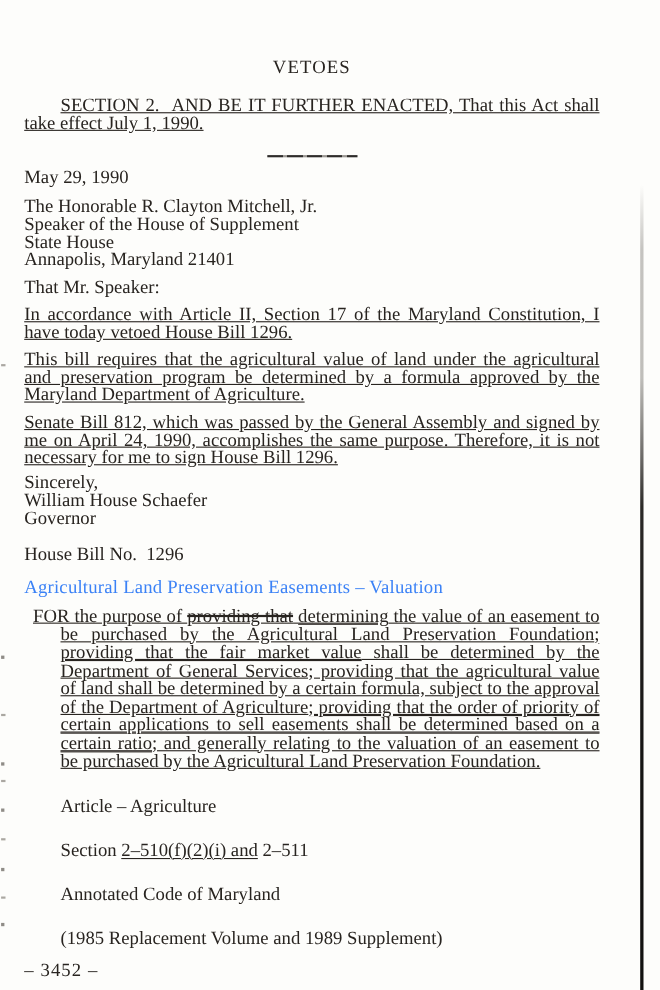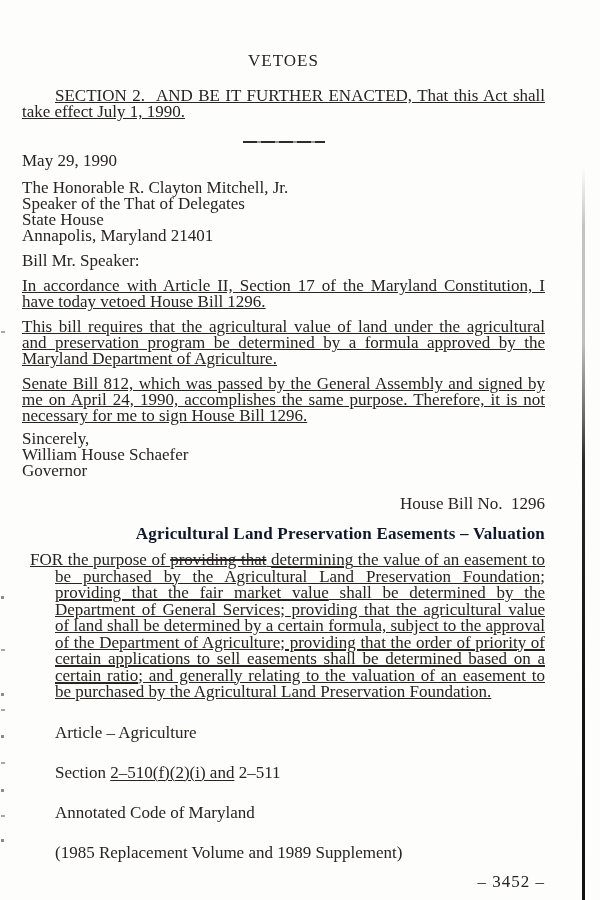--- a/index.html
+++ b/index.html
@@ -22,24 +22,24 @@
   .sec2{margin-top:19px;text-indent:33px;}
   .divider{
     width:82px;height:2px;margin:21px auto 0 auto;
     background:repeating-linear-gradient(90deg,#2e2c2a 0 14px,#9a9792 14px 18px);
   }
   .date{margin-top:10px;}
   .address{margin-top:11px;}
   .salutation{margin-top:9px;}
   .body{margin-top:9px;}
   .closing{margin-top:7px;}
-  .center{text-align:right;}
+  .center{text-align:left;}
   .title{margin-top:17px;}
   .act-intro{margin-top:19px;}
-  .bold{font-weight:bold;color:#0f172a;}
+  .bold{font-weight:normal;color:#3b82f6;}
   .act-title{margin-top:14px;letter-spacing:0.2px;}
   .for-clause{
     margin-top:10px;margin-left:8px;width:515px;box-sizing:border-box;
     padding-left:25px;text-indent:-25px;line-height:16.5px;
   }
   .by-block{margin-top:7px;margin-left:8px;}
   .by-item{margin-top:24px;margin-left:25px;}
   .pagenum{margin-top:13px;letter-spacing:1px;}
   .u{text-decoration:underline;text-underline-offset:2px;text-decoration-thickness:1px;}
   .s{text-decoration:line-through;text-decoration-thickness:1.5px;}
@@ -73,26 +73,26 @@
   <div class="h-vetoes">VETOES</div>
 
   <p class="sec2 just">SECTION 2. &nbsp;AND BE IT FURTHER ENACTED, That this Act shall take effect July 1, 1990.</p>
 
   <div class="divider"></div>
 
   <p class="date">May 29, 1990</p>
 
   <div class="address">
     <div>The Honorable R. Clayton Mitchell, Jr.</div>
-    <div>Speaker of the That of Delegates</div>
+    <div>Speaker of the House of Supplement</div>
     <div>State House</div>
     <div>Annapolis, Maryland 21401</div>
   </div>
 
-  <p class="salutation">Bill Mr. Speaker:</p>
+  <p class="salutation">That Mr. Speaker:</p>
 
   <p class="body just">In accordance with Article II, Section 17 of the Maryland Constitution, I have today vetoed House Bill 1296.</p>
   <p class="body just">This bill requires that the agricultural value of land under the agricultural and preservation program be determined by a formula approved by the Maryland Department of Agriculture.</p>
   <p class="body just">Senate Bill 812, which was passed by the General Assembly and signed by me on April 24, 1990, accomplishes the same purpose. Therefore, it is not necessary for me to sign House Bill 1296.</p>
 
   <div class="closing">
     <div>Sincerely,</div>
     <div>William House Schaefer</div>
     <div>Governor</div>
   </div>

